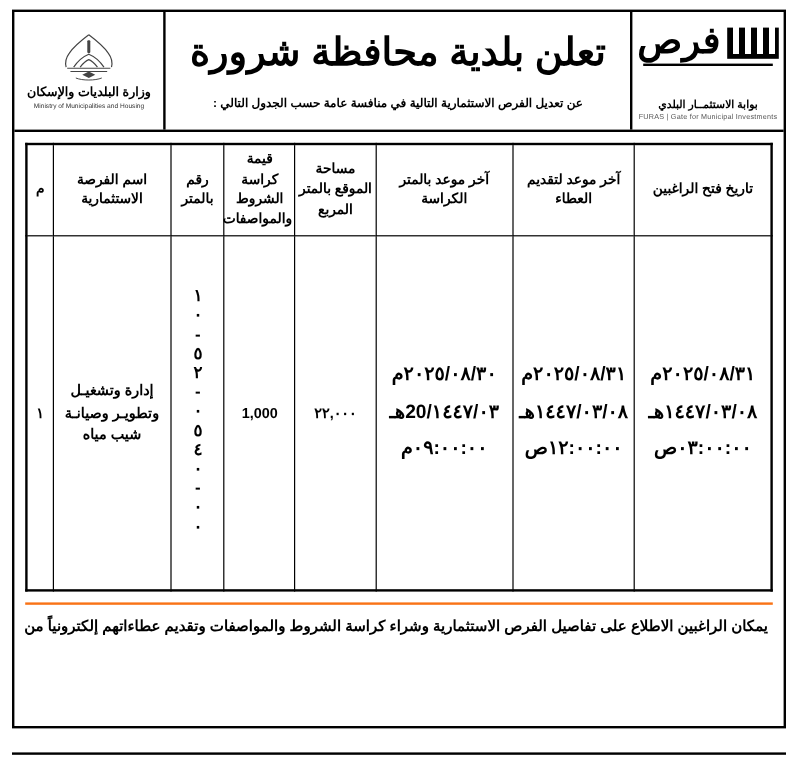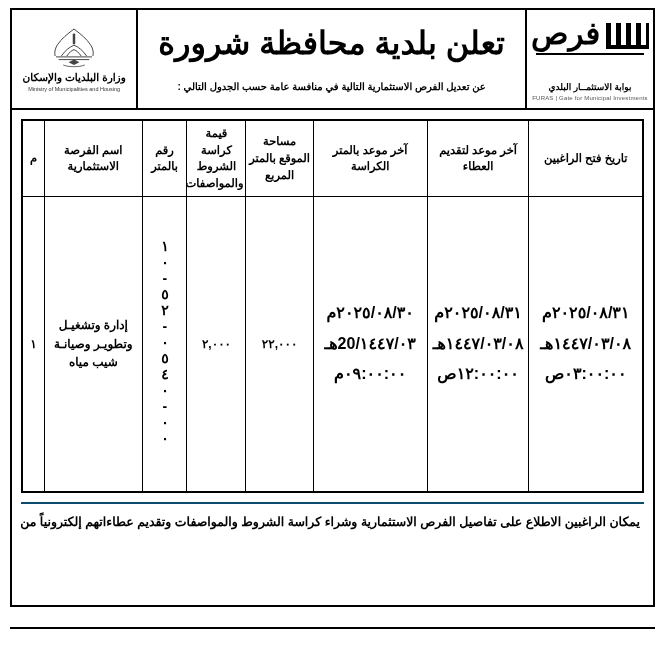--- a/index.html
+++ b/index.html
@@ -210,21 +210,21 @@
     font-size: 16px;
     font-weight: bold;
     line-height: 1.9;
     white-space: nowrap;
   }
   .cell-date div { white-space: nowrap; }
 
   
   .note {
     margin: 9px 9px 0 9px;
-    border-top: 2px solid #0c4a6e;
+    border-top: 2px solid #f97316;
     padding: 8px 4px 6px 4px;
     text-align: center;
     font-size: 12.5px;
     font-weight: bold;
     line-height: 1.75;
   }
   .note div { white-space: nowrap; }
 
   .bottom-rule {
     position: absolute;
@@ -331,21 +331,21 @@
               </div>
             </td>
             <td>
               <div class="cell-date">
                 <div>٢٠٢٥/٠٨/٣٠م</div>
                 <div>١٤٤٧/٠٣/20هـ</div>
                 <div>٠٩:٠٠:٠٠م</div>
               </div>
             </td>
             <td class="cell-val">٢٢,٠٠٠</td>
-            <td class="cell-val">٢,٠٠٠</td>
+            <td class="cell-val">1,000</td>
             <td>
               <span class="cell-num">٠٠-٠٥٤٠-٥٢-١٠</span>
             </td>
             <td class="cell-name">إدارة وتشغيـل وتطويـر وصيانـة شيب مياه</td>
             <td class="cell-idx">١</td>
           </tr>
         </tbody>
       </table>
     </div>
 

